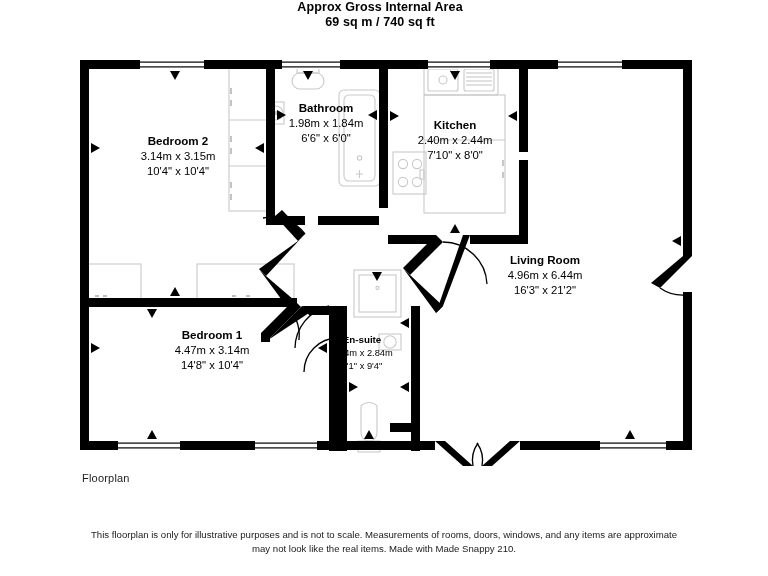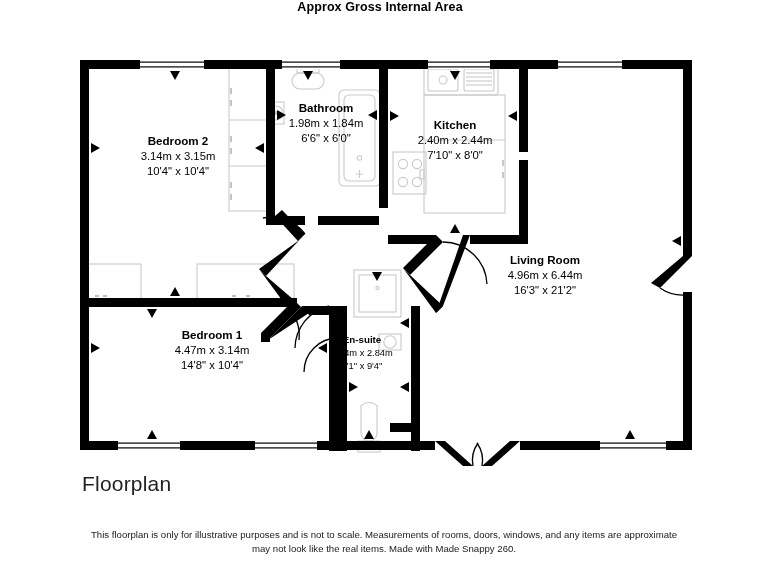--- a/index.html
+++ b/index.html
@@ -41,21 +41,21 @@
     left: 0;
     width: 768px;
     height: 420px;
     display: block;
   }
 
   .caption {
     position: absolute;
     left: 82px;
     top: 472px;
-    font-size: 21px;
+    font-size: 11px;
     font-weight: normal;
     color: #222;
     letter-spacing: 0.2px;
   }
 
   .disclaimer {
     position: absolute;
     left: 54px;
     top: 528px;
     width: 660px;
@@ -92,20 +92,21 @@
     fill: #000;
   }
 </style>
 </head>
 <body>
 
 <div id="page">
 
   <div class="area-header">
     <span class="l1">Approx Gross Internal Area</span>
+    <span class="l2">69 sq m / 740 sq ft</span>
   </div>
 
   <svg id="plan-svg" viewBox="0 0 768 420" xmlns="http://www.w3.org/2000/svg">
 
     <g>
       <rect x="80" y="12" width="612" height="390" fill="#ffffff"></rect>
     </g>
 
     <g fill="none" stroke="#c9c9c9" stroke-width="1.1">
 
@@ -393,16 +394,16 @@
         <text class="rmdim-sm" x="362" y="321" text-anchor="middle">3'1" x 9'4"</text>
       </g>
 
     </g>
   </svg>
 
   <div class="caption">Floorplan</div>
 
   <div class="disclaimer">
     <span>This floorplan is only for illustrative purposes and is not to scale. Measurements of rooms, doors, windows, and any items are approximate</span>
-    <span>may not look like the real items. Made with Made Snappy 260.</span>
+    <span>may not look like the real items. Made with Made Snappy 210.</span>
   </div>
 
 </div>
 
 </body></html>

